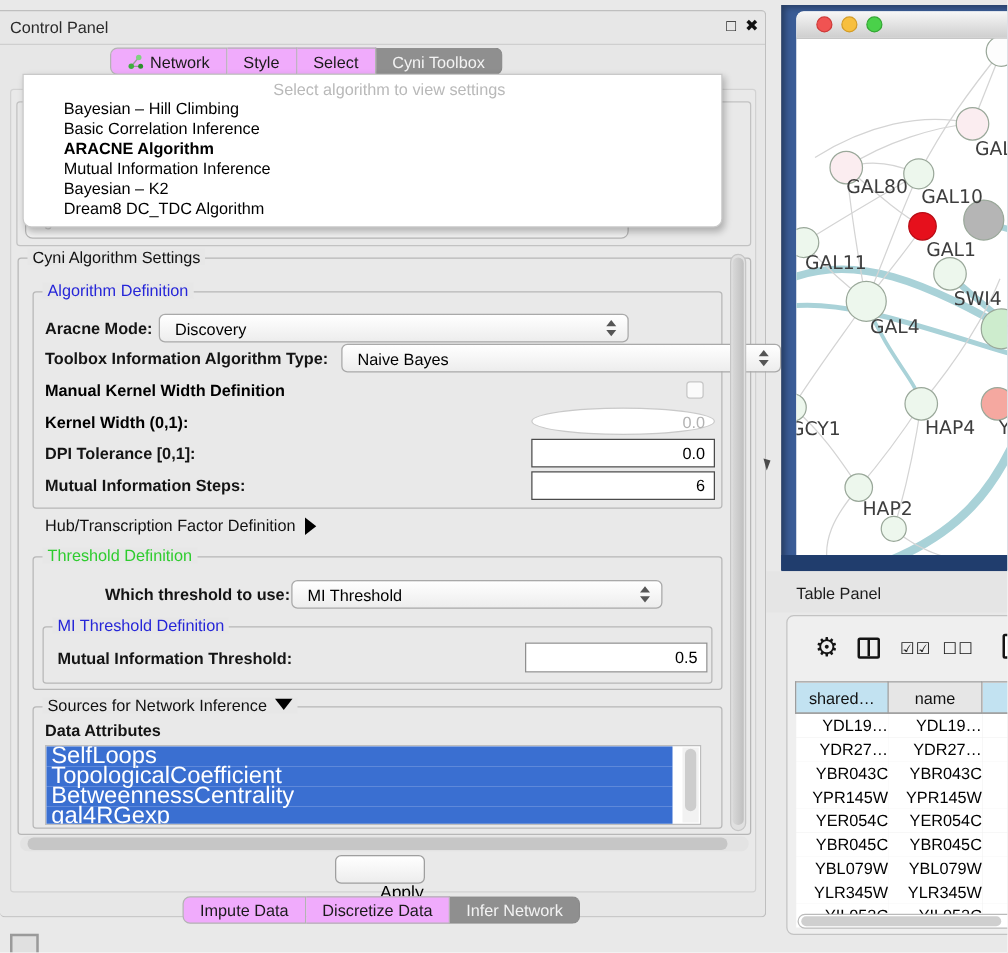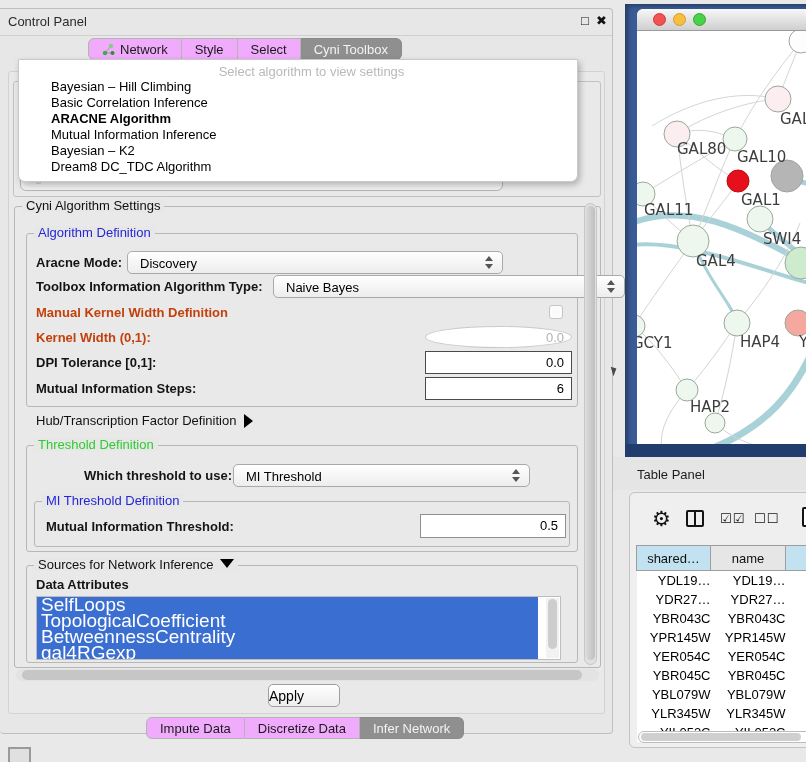--- a/index.html
+++ b/index.html
@@ -28,42 +28,42 @@
   #popup-placeholder{width:100%;text-align:center;color:#b9b9b9;padding-top:4px;font-size:13px;}
   .popup-item{padding:0 0 0 5px;height:16px;line-height:16px;font-size:13px;color:#000;}
   .popup-item.bold{font-weight:bold;}
 
   
   .group{border:1px solid #b7b7b7;border-radius:3px;box-sizing:border-box;}
   .group-title{position:absolute;background:#e7e7e7;padding:0 4px;line-height:13px;font-size:13px;white-space:nowrap;}
   .t-blue{color:#2626d8;}
   .t-green{color:#2ecc2e;}
   .lbl{position:absolute;font-weight:bold;font-size:13px;color:#141414;white-space:nowrap;}
-  .lbl.disabled{color:#c2410c;}
+  .lbl.disabled{color:#000000;}
   .field{position:absolute;background:#fff;border:1px solid #4a4a4a;box-sizing:border-box;text-align:right;padding:3px 7px 0 0;font-size:13px;color:#000;}
   .field.light{border-color:#c9c9c9;color:#b3b3b3;}
   .combo{position:absolute;background:linear-gradient(#ffffff,#ededed);border:1px solid #a9a9a9;border-radius:5px;box-sizing:border-box;font-size:13px;color:#000;padding:4px 0 0 12px;}
   .combo .steppers{position:absolute;right:7px;top:4px;width:10px;}
   .arr-up{width:0;height:0;border-left:4px solid transparent;border-right:4px solid transparent;border-bottom:5px solid #555;margin-bottom:3px;}
   .arr-dn{width:0;height:0;border-left:4px solid transparent;border-right:4px solid transparent;border-top:5px solid #555;}
   .checkbox{position:absolute;width:14px;height:14px;border:1px solid #c6c6c6;border-radius:3px;background:#fbfbfb;box-sizing:border-box;}
   .tri-right{display:inline-block;width:0;height:0;border-top:7px solid transparent;border-bottom:7px solid transparent;border-left:9px solid #000;vertical-align:-3px;margin-left:8px;}
   .tri-down{display:inline-block;width:0;height:0;border-left:7px solid transparent;border-right:7px solid transparent;border-top:9px solid #000;vertical-align:1px;margin-left:6px;}
   
   #attr-list{left:36px;top:587px;width:525px;height:64px;background:#fff;border:1px solid #bdbdbd;box-sizing:border-box;overflow:hidden;}
   .attr-item{height:16px;line-height:16px;color:#fff;background:#3a6fd1;padding-left:4px;font-size:19px;width:497px;}
   #attr-scroll{position:absolute;right:1px;top:1px;width:13px;height:60px;background:#f2f2f2;}
   #attr-thumb{position:absolute;left:2px;top:1px;width:9px;height:50px;background:#cdcdcd;border-radius:5px;}
   
   #v-scroll{left:584px;top:194px;width:13px;height:462px;background:#e0e0e0;border:1px solid #c6c6c6;border-radius:7px;box-sizing:border-box;}
   #v-thumb{position:absolute;left:1px;top:2px;width:9px;height:454px;background:linear-gradient(90deg,#d9d9d9,#bfbfbf);border-radius:5px;}
   #h-scroll{left:16px;top:660px;width:583px;height:12px;background:#e3e3e3;border-radius:6px;}
   #h-thumb{position:absolute;left:6px;top:1px;width:560px;height:10px;background:#c6c6c6;border-radius:5px;}
 
-  #apply-btn{left:268px;top:675px;width:72px;height:23px;background:linear-gradient(#ffffff,#ededed);border:1px solid #9f9f9f;border-radius:5px;text-align:left;font-size:14px;color:#000;padding-top:3px;box-sizing:border-box;}
+  #apply-btn{left:268px;top:675px;width:72px;height:23px;background:linear-gradient(#ffffff,#ededed);border:1px solid #9f9f9f;border-radius:5px;text-align:right;font-size:14px;color:#000;padding-top:20px;box-sizing:border-box;}
   #bottom-tabs{left:146px;top:708px;height:22px;}
   #cp-inner{left:8px;top:62px;width:597px;height:643px;background:#e9e9e9;border:1px solid #d2d2d2;border-radius:3px;box-sizing:border-box;}
 
   
   #desktop{left:625px;top:4px;width:181px;height:452px;background:#3a5c96;box-shadow:inset 3px 2px 5px rgba(0,0,0,.35);}
   #net-window{left:12px;top:5px;width:169px;height:436px;background:#fff;border-radius:6px 0 0 0;overflow:hidden;}
   #net-titlebar{left:0;top:0;width:100%;height:22px;background:linear-gradient(#f7f7f7,#cfcfcf);border-bottom:1px solid #9a9a9a;border-radius:6px 0 0 0;box-sizing:border-box;}
   .light{position:absolute;top:4px;width:13px;height:13px;border-radius:50%;box-sizing:border-box;}
   #net-canvas{left:0;top:22px;width:169px;height:414px;}
   #desktop-bottom{left:625px;top:444px;width:181px;height:13px;background:#203d6d;}

